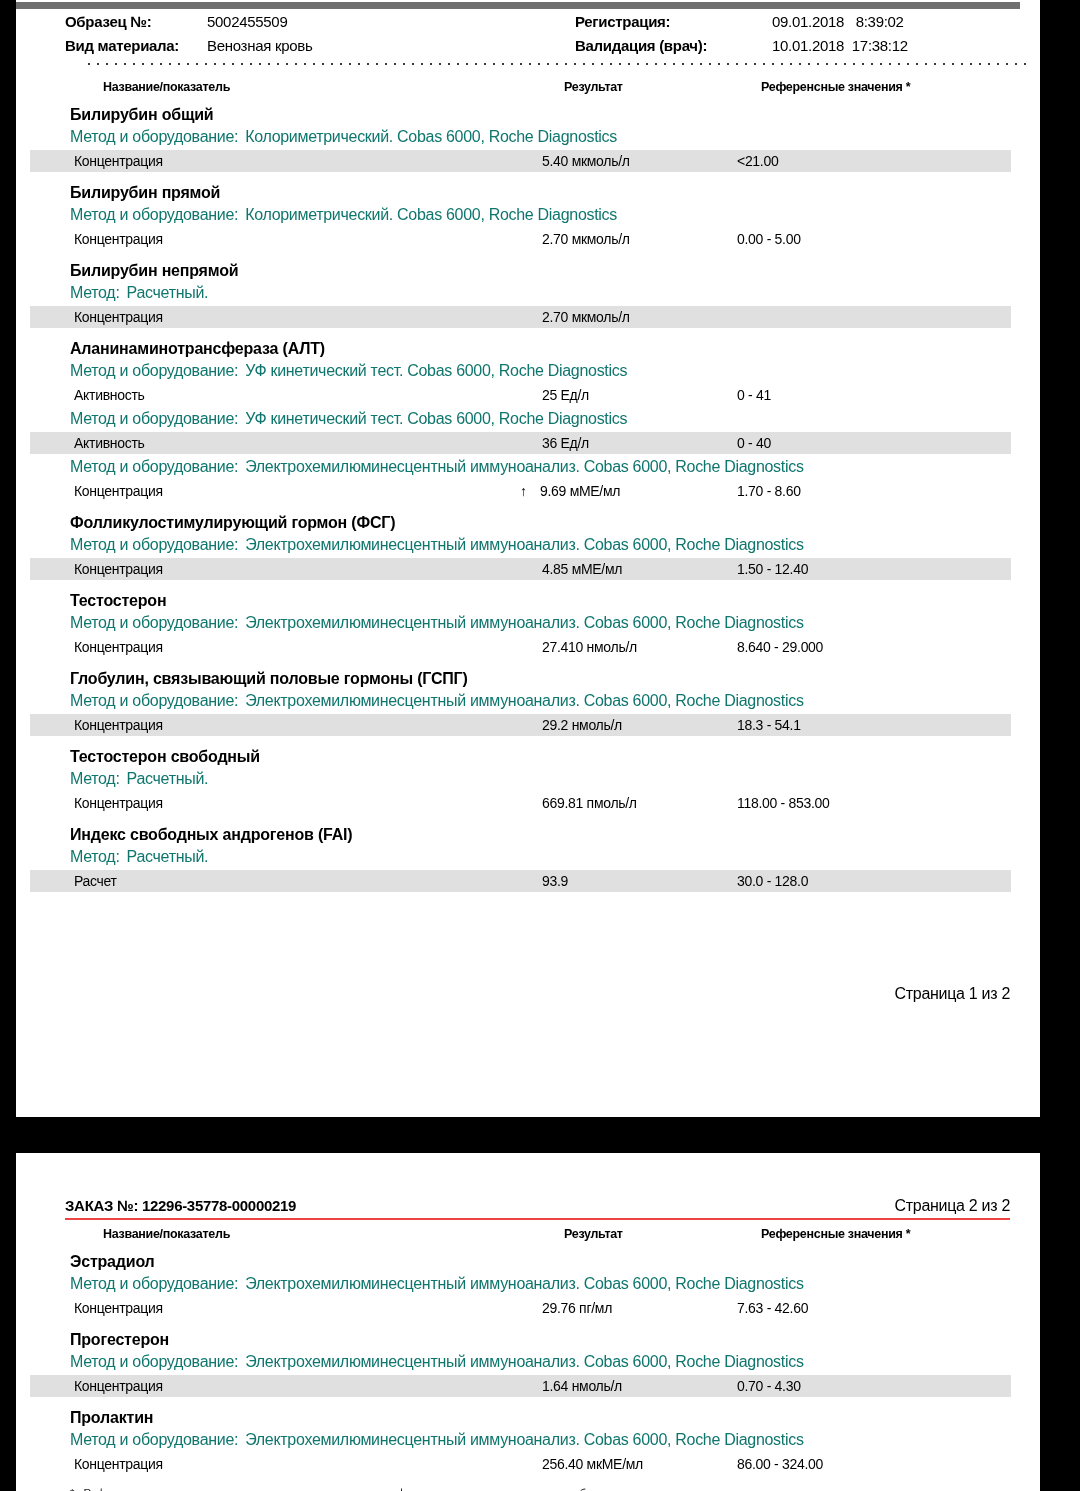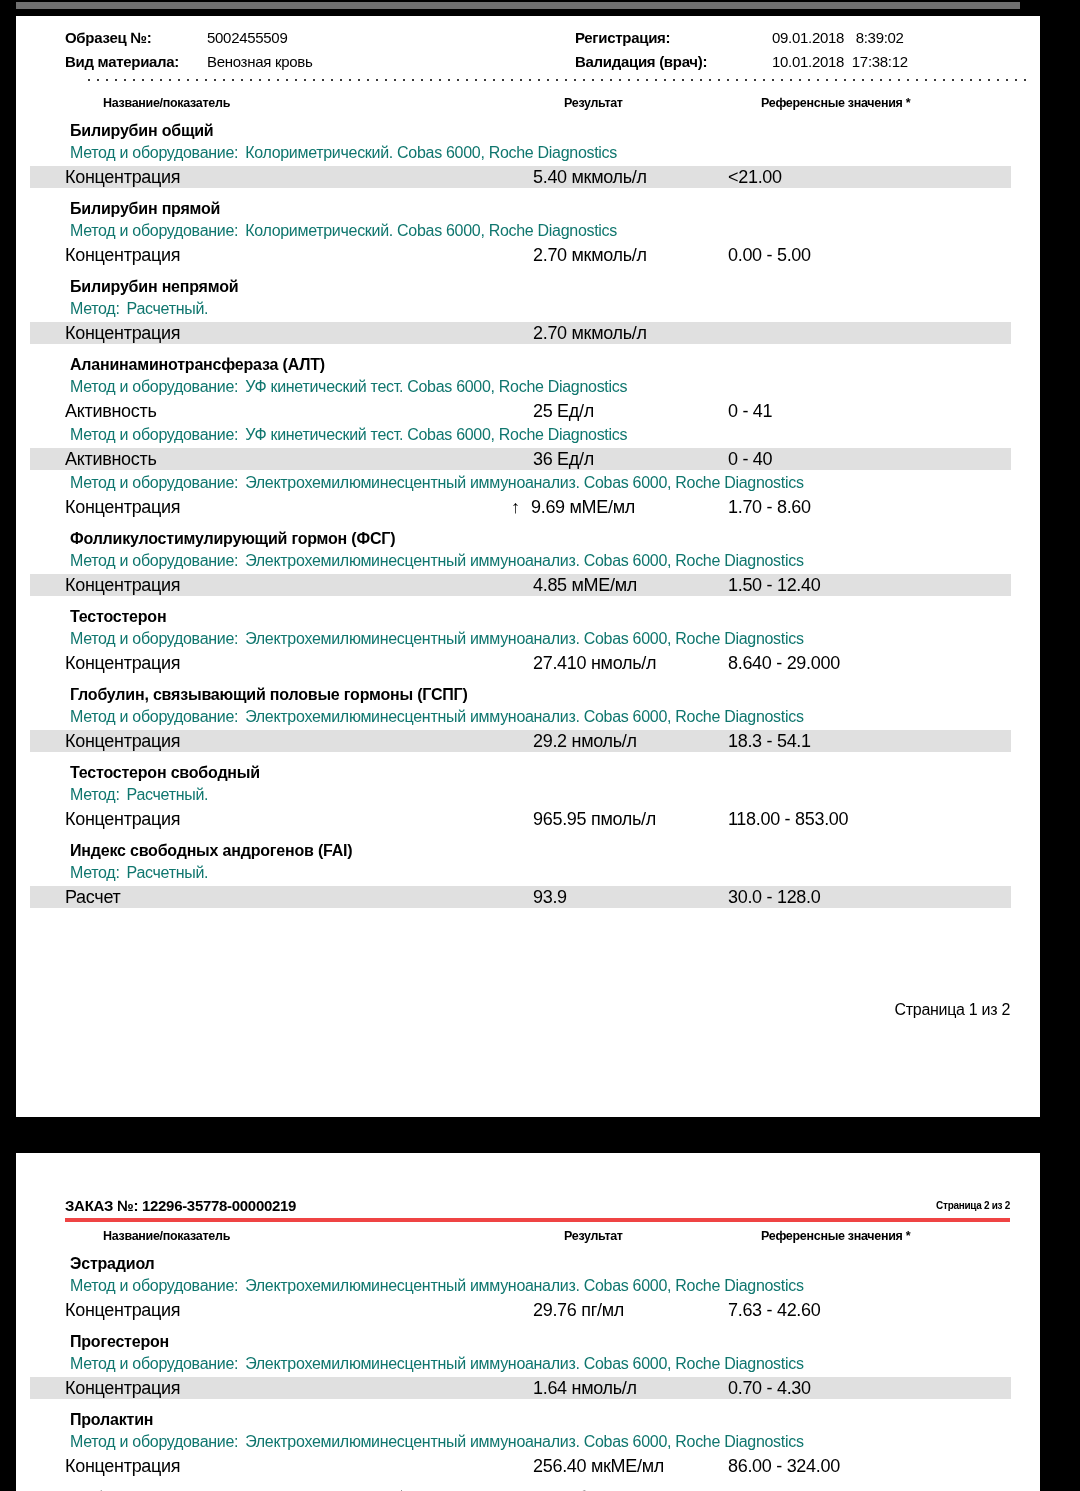--- a/index.html
+++ b/index.html
@@ -3,21 +3,21 @@
 <meta charset="utf-8">
 <style>
   html,body{margin:0;padding:0;}
   body{
     width:1080px;height:1491px;position:relative;overflow:hidden;
     background:#000;
     font-family:"Liberation Sans","DejaVu Sans",sans-serif;
     color:#000;letter-spacing:-0.3px;
   }
   .sheet{position:absolute;left:16px;width:1024px;background:#fff;}
-  #sheet1{top:16px;height:1378px;}
+  #sheet1{top:0;height:1378px;}
   #sheet2{top:1153px;height:338px;}
   .page-gap{position:absolute;left:0;top:1117px;width:1080px;height:36px;background:#000;}
   .edge{position:absolute;top:0;height:1491px;background:#000;z-index:6;}
   .edge.left{left:0;width:16px;}
   .edge.right{left:1040px;width:40px;}
   .topbar{position:absolute;left:0;top:2px;width:1020px;height:7px;background:#6f6f6f;z-index:4;}
 
   
   .doc-header{padding-top:12px;margin-left:49px;display:grid;
     grid-template-columns:142px 368px 197px 1fr;row-gap:4px;
@@ -29,36 +29,36 @@
     background-size:100% 2px;background-repeat:no-repeat;background-position:0 1px;}
 
   .col-headers{margin:15px 30px 0 87px;display:grid;
     grid-template-columns:461px 197px 1fr;
     font-size:12.5px;font-weight:bold;line-height:14px;}
 
   
   .test-title{margin-left:54px;padding-top:11px;font-size:16px;font-weight:bold;line-height:19px;letter-spacing:-0.2px;}
   .method-line{margin-left:54px;margin-top:6px;font-size:16px;line-height:14px;color:#0f766e;}
   .method-text{margin-left:7px;}
-  .result-row{margin:6px 29px 0 14px;padding-left:35px;height:22px;
+  .result-row{margin:6px 29px 0 14px;padding-left:44px;height:22px;
     display:grid;grid-template-columns:468px 195px 1fr;align-items:center;
-    font-size:18px;line-height:22px;}
+    font-size:14px;line-height:22px;}
   .result-row.shaded{background:var(--shade,#e0e0e0);}
   .flag{display:inline-block;width:20px;margin-left:-22px;text-align:left;font-weight:bold;}
   .row-result .flag:empty{display:none;}
 
   .page-num1{position:absolute;top:985px;right:30px;font-size:16px;}
 
   
   .order-row{margin:0 30px 0 49px;padding-top:44px;padding-bottom:3px;
-    border-bottom:4px solid #ef4444;
+    border-bottom:2px solid #ef4444;
     display:flex;justify-content:space-between;align-items:flex-start;
     font-size:15px;line-height:18px;}
   .order-label{font-weight:bold;}
-  .page-num2{font-weight:bold;font-size:10px;}
+  .page-num2{font-weight:normal;font-size:16px;}
   #sheet2 .col-headers{margin-top:7px;}
 
   .footnote{margin-left:54px;margin-top:12px;font-size:11.5px;line-height:13px;color:#1c1c1c;}
 </style>
 </head>
 <body>
 
 <div class="topbar"></div>
 
 <div class="sheet" id="sheet1">
@@ -185,21 +185,21 @@
     </div>
   </div>
 
   <div class="test-block">
     <div class="test-title">Тестостерон свободный</div>
     <div class="method-line">
       <span class="method-label">Метод:</span><span class="method-text">Расчетный.</span>
     </div>
     <div class="result-row">
       <span class="row-label">Концентрация</span>
-      <span class="row-result"><span>965.95 пмоль/л</span></span>
+      <span class="row-result"><span>669.81 пмоль/л</span></span>
       <span class="row-ref">118.00 - 853.00</span>
     </div>
   </div>
 
   <div class="test-block">
     <div class="test-title">Индекс свободных андрогенов (FAI)</div>
     <div class="method-line">
       <span class="method-label">Метод:</span><span class="method-text">Расчетный.</span>
     </div>
     <div class="result-row shaded">

